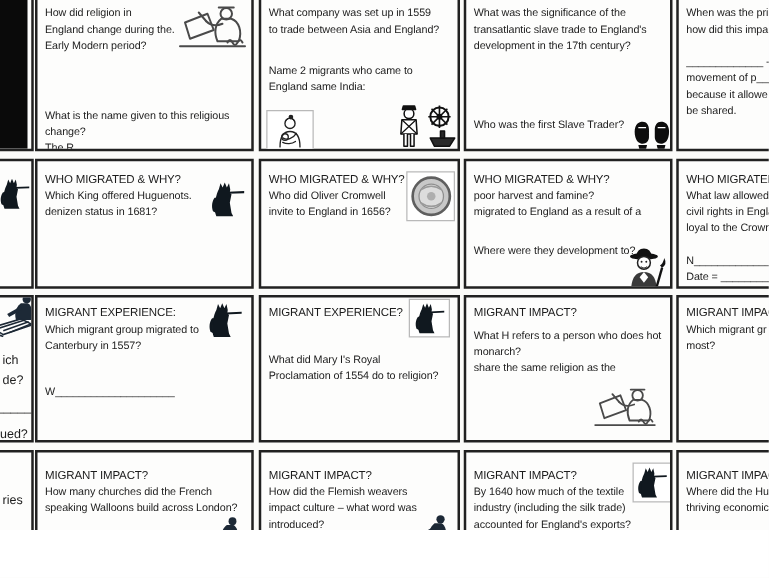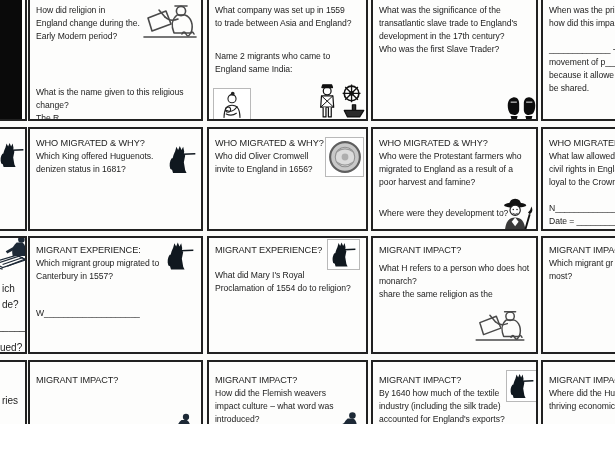--- a/index.html
+++ b/index.html
@@ -147,21 +147,21 @@
         <use href="#sym-lascar"></use>
       </svg>
   </div>
 
   <div class="card" style="left:371px;top:-8px;width:167px;height:129px;padding-top:10px">
     <div class="txt">
         <div class="ln">What was the significance of the</div>
         <div class="ln">transatlantic slave trade to England's</div>
         <div class="ln">development in the 17th century?</div>
       </div>
-    <div class="txt" style="">
+    <div class="txt" style="margin-top:50px">
         <div class="ln">Who was the first Slave Trader?</div>
       </div>
     <svg class="icn" style="left:133px;top:98px;width:31px;height:28px">
         <use href="#sym-fists"></use>
       </svg>
   </div>
 
   <div class="card" style="left:541px;top:-8px;width:125px;height:129px;padding-top:10px">
     <div class="txt">
         <div class="ln">When was the pri</div>
@@ -200,23 +200,22 @@
     <div class="ibox" style="left:116px;top:8px;width:39px;height:40px">
       <svg style="width:34px;height:34px">
           <use href="#sym-coin"></use>
         </svg>
     </div>
   </div>
 
   <div class="card" style="left:371px;top:127px;width:167px;height:104px;padding-top:8px">
     <div class="hdr">WHO MIGRATED &amp; WHY?</div>
     <div class="txt">
-        <div class="ln">Who were the Protestant farmers who</div>
+        <div class="ln">poor harvest and famine?</div>
         <div class="ln">migrated to England as a result of a</div>
-        <div class="ln">poor harvest and famine?</div>
       </div>
     <div class="txt" style="margin-top:18px">
         <div class="ln">Where were they development to?</div>
       </div>
     <svg class="icn" style="left:125px;top:68px;width:36px;height:36px">
         <use href="#sym-farmer"></use>
       </svg>
   </div>
 
   <div class="card" style="left:541px;top:127px;width:125px;height:104px;padding-top:8px">
@@ -248,21 +247,21 @@
         <div class="ln">Canterbury in 1557?</div>
       </div>
     <span class="blank" style="margin-top:24px">W____________________</span>
     <svg class="icn" style="left:137px;top:2px;width:27px;height:32px">
         <use href="#sym-king"></use>
       </svg>
   </div>
 
   <div class="card" style="left:207px;top:236px;width:161px;height:118px;padding-top:6px">
     <div class="hdr">MIGRANT EXPERIENCE?</div>
-    <div class="txt" style="margin-top:12px">
+    <div class="txt" style="margin-top:24px">
         <div class="ln">What did Mary I's Royal</div>
         <div class="ln">Proclamation of 1554 do to religion?</div>
       </div>
     <div class="ibox" style="left:118px;top:1px;width:33px;height:31px">
       <svg style="width:24px;height:27px">
           <use href="#sym-king"></use>
         </svg>
     </div>
   </div>
 
@@ -286,20 +285,24 @@
       </div>
   </div>
 
   <div class="card" style="left:-40px;top:360px;width:67px;height:89px;padding:0">
     <span class="frag" style="left:40px;top:32px">ries</span>
     <span class="frag" style="left:32px;top:70px">______</span>
   </div>
 
   <div class="card" style="left:28px;top:360px;width:175px;height:89px;padding-top:12px">
     <div class="hdr">MIGRANT IMPACT?</div>
+    <div class="txt">
+        <div class="ln">How many churches did the French</div>
+        <div class="ln">speaking Walloons build across London?</div>
+      </div>
     <svg class="icn" style="left:126px;top:48px;width:42px;height:38px">
         <use href="#sym-weaver"></use>
       </svg>
   </div>
 
   <div class="card" style="left:207px;top:360px;width:161px;height:89px;padding-top:12px">
     <div class="hdr">MIGRANT IMPACT?</div>
     <div class="txt">
         <div class="ln">How did the Flemish weavers</div>
         <div class="ln">impact culture – what word was</div>

